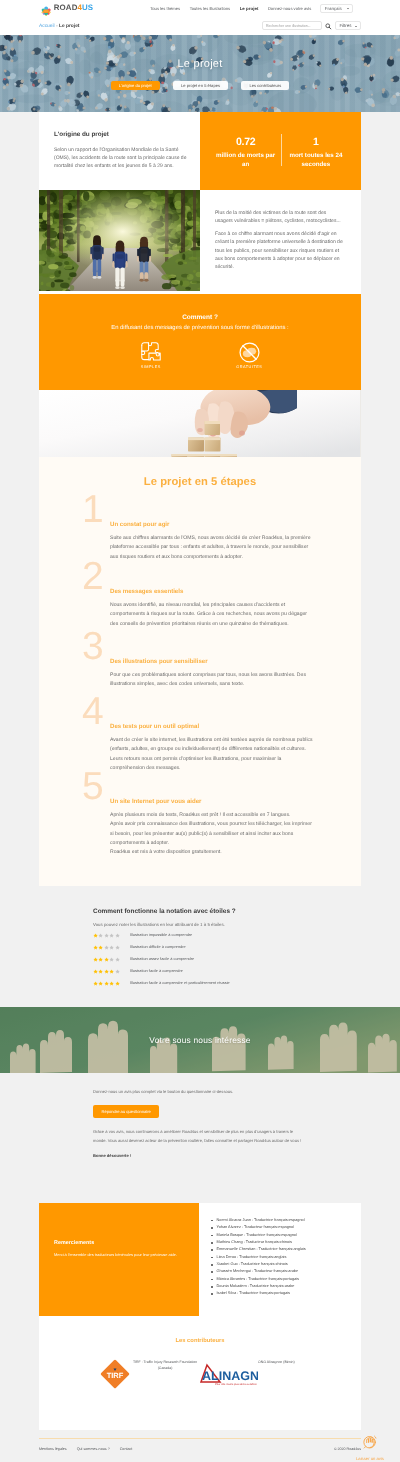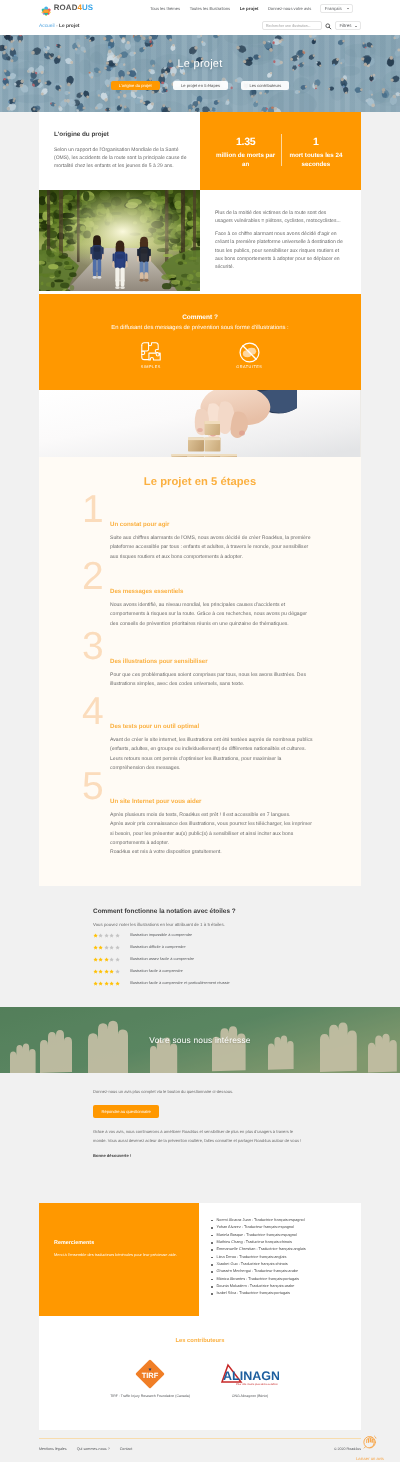--- a/index.html
+++ b/index.html
@@ -107,21 +107,21 @@
 .thanks-l h3{font-size:5.4px;font-weight:bold;}
 .thanks-l p{font-size:3.9px;line-height:7.2px;margin-top:5px;}
 .thanks-r{flex:1;padding:14px 6px 0 12px;}
 .thanks-r li{font-size:3.85px;line-height:7.35px;color:#4a4a4a;list-style:none;position:relative;padding-left:5.5px;white-space:nowrap;}
 .thanks-r li:before{content:"";position:absolute;left:0;top:2.9px;width:1.6px;height:1.6px;border-radius:50%;background:#555;}
 
 
 .contrib{background:#fff;height:114px;text-align:center;}
 .contrib h3{color:#fbb040;font-size:5.8px;font-weight:bold;padding-top:22px;}
 .contrib-row{display:flex;justify-content:center;margin-top:13px;}
-.contrib-item{width:100px;display:flex;flex-direction:column;align-items:center;}
+.contrib-item{width:100px;display:flex;align-items:flex-start;}
 .contrib-logo{height:34px;display:flex;align-items:center;justify-content:center;}
 .contrib-cap{font-size:3.5px;color:#55575a;line-height:5.6px;margin-top:3px;}
 
 
 .footer{height:32px;}
 .footer-in{width:322px;margin:0 auto;border-top:1px solid #f7dcae;display:flex;align-items:center;height:20px;margin-top:8px;}
 .footer a{font-size:3.7px;color:#55575a;text-decoration:none;margin-right:10px;}
 .footer .copy{margin-left:auto;font-size:3.6px;color:#55575a;}
 .widget{position:absolute;right:5px;bottom:1px;width:50px;display:flex;flex-direction:column;align-items:center;}
 .widget-lb{font-size:4.2px;color:#f7a445;white-space:nowrap;margin-top:1px;}
@@ -1623,21 +1623,21 @@
 </div>
 
 <div class="container sec-white">
   <div class="origin">
     <div class="origin-left">
       <div class="origin-title">L'origine du projet</div>
       <div class="origin-text">Selon un rapport de l'Organisation Mondiale de la Santé (OMS), les accidents de la route sont la principale cause de mortalité chez les enfants et les jeunes de 5 à 29 ans.</div>
     </div>
     <div class="stats">
       <div class="stat">
-        <div class="stat-v">1.35</div>
+        <div class="stat-v">0.72</div>
         <div class="stat-l">million de morts par an</div>
       </div>
       <div class="stat">
         <div class="stat-v">1</div>
         <div class="stat-l">mort toutes les 24 secondes</div>
       </div>
     </div>
   </div>
   <div class="origin2">
     <div class="photo">

